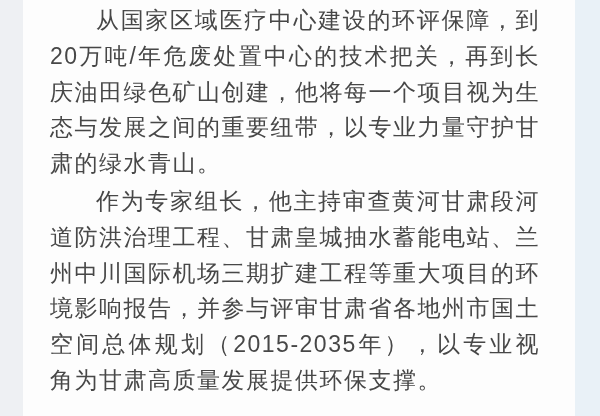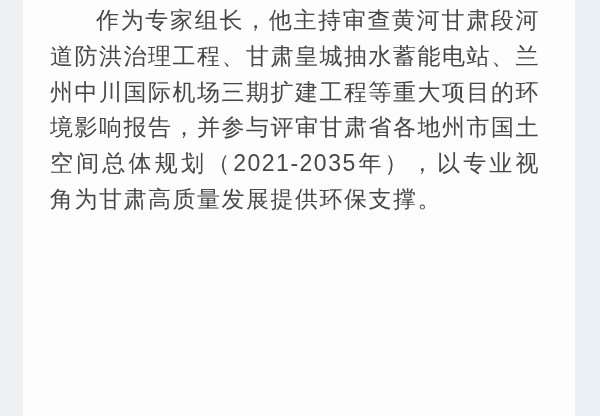--- a/index.html
+++ b/index.html
@@ -61,17 +61,18 @@
     word-break: break-all;
   }
 </style>
 </head>
 <body>
 
 <div class="gutter gutter-left"></div>
 
 <div class="article-card">
   <div class="article-body">
-    <p>作为专家组长，他主持审查黄河甘肃段河道防洪治理工程、甘肃皇城抽水蓄能电站、兰州中川国际机场三期扩建工程等重大项目的环境影响报告，并参与评审甘肃省各地州市国土空间总体规划（2021-2035年），以专业视角为甘肃高质量发展提供环保支撑。</p>
+    <p>从国家区域医疗中心建设的环评保障，到20万吨/年危废处置中心的技术把关，再到长庆油田绿色矿山创建，他将每一个项目视为生态与发展之间的重要纽带，以专业力量守护甘肃的绿水青山。</p>
+    <p>作为专家组长，他主持审查黄河甘肃段河道防洪治理工程、甘肃皇城抽水蓄能电站、兰州中川国际机场三期扩建工程等重大项目的环境影响报告，并参与评审甘肃省各地州市国土空间总体规划（2015-2035年），以专业视角为甘肃高质量发展提供环保支撑。</p>
   </div>
 </div>
 
 <div class="gutter gutter-right"></div>
 
 </body></html>

